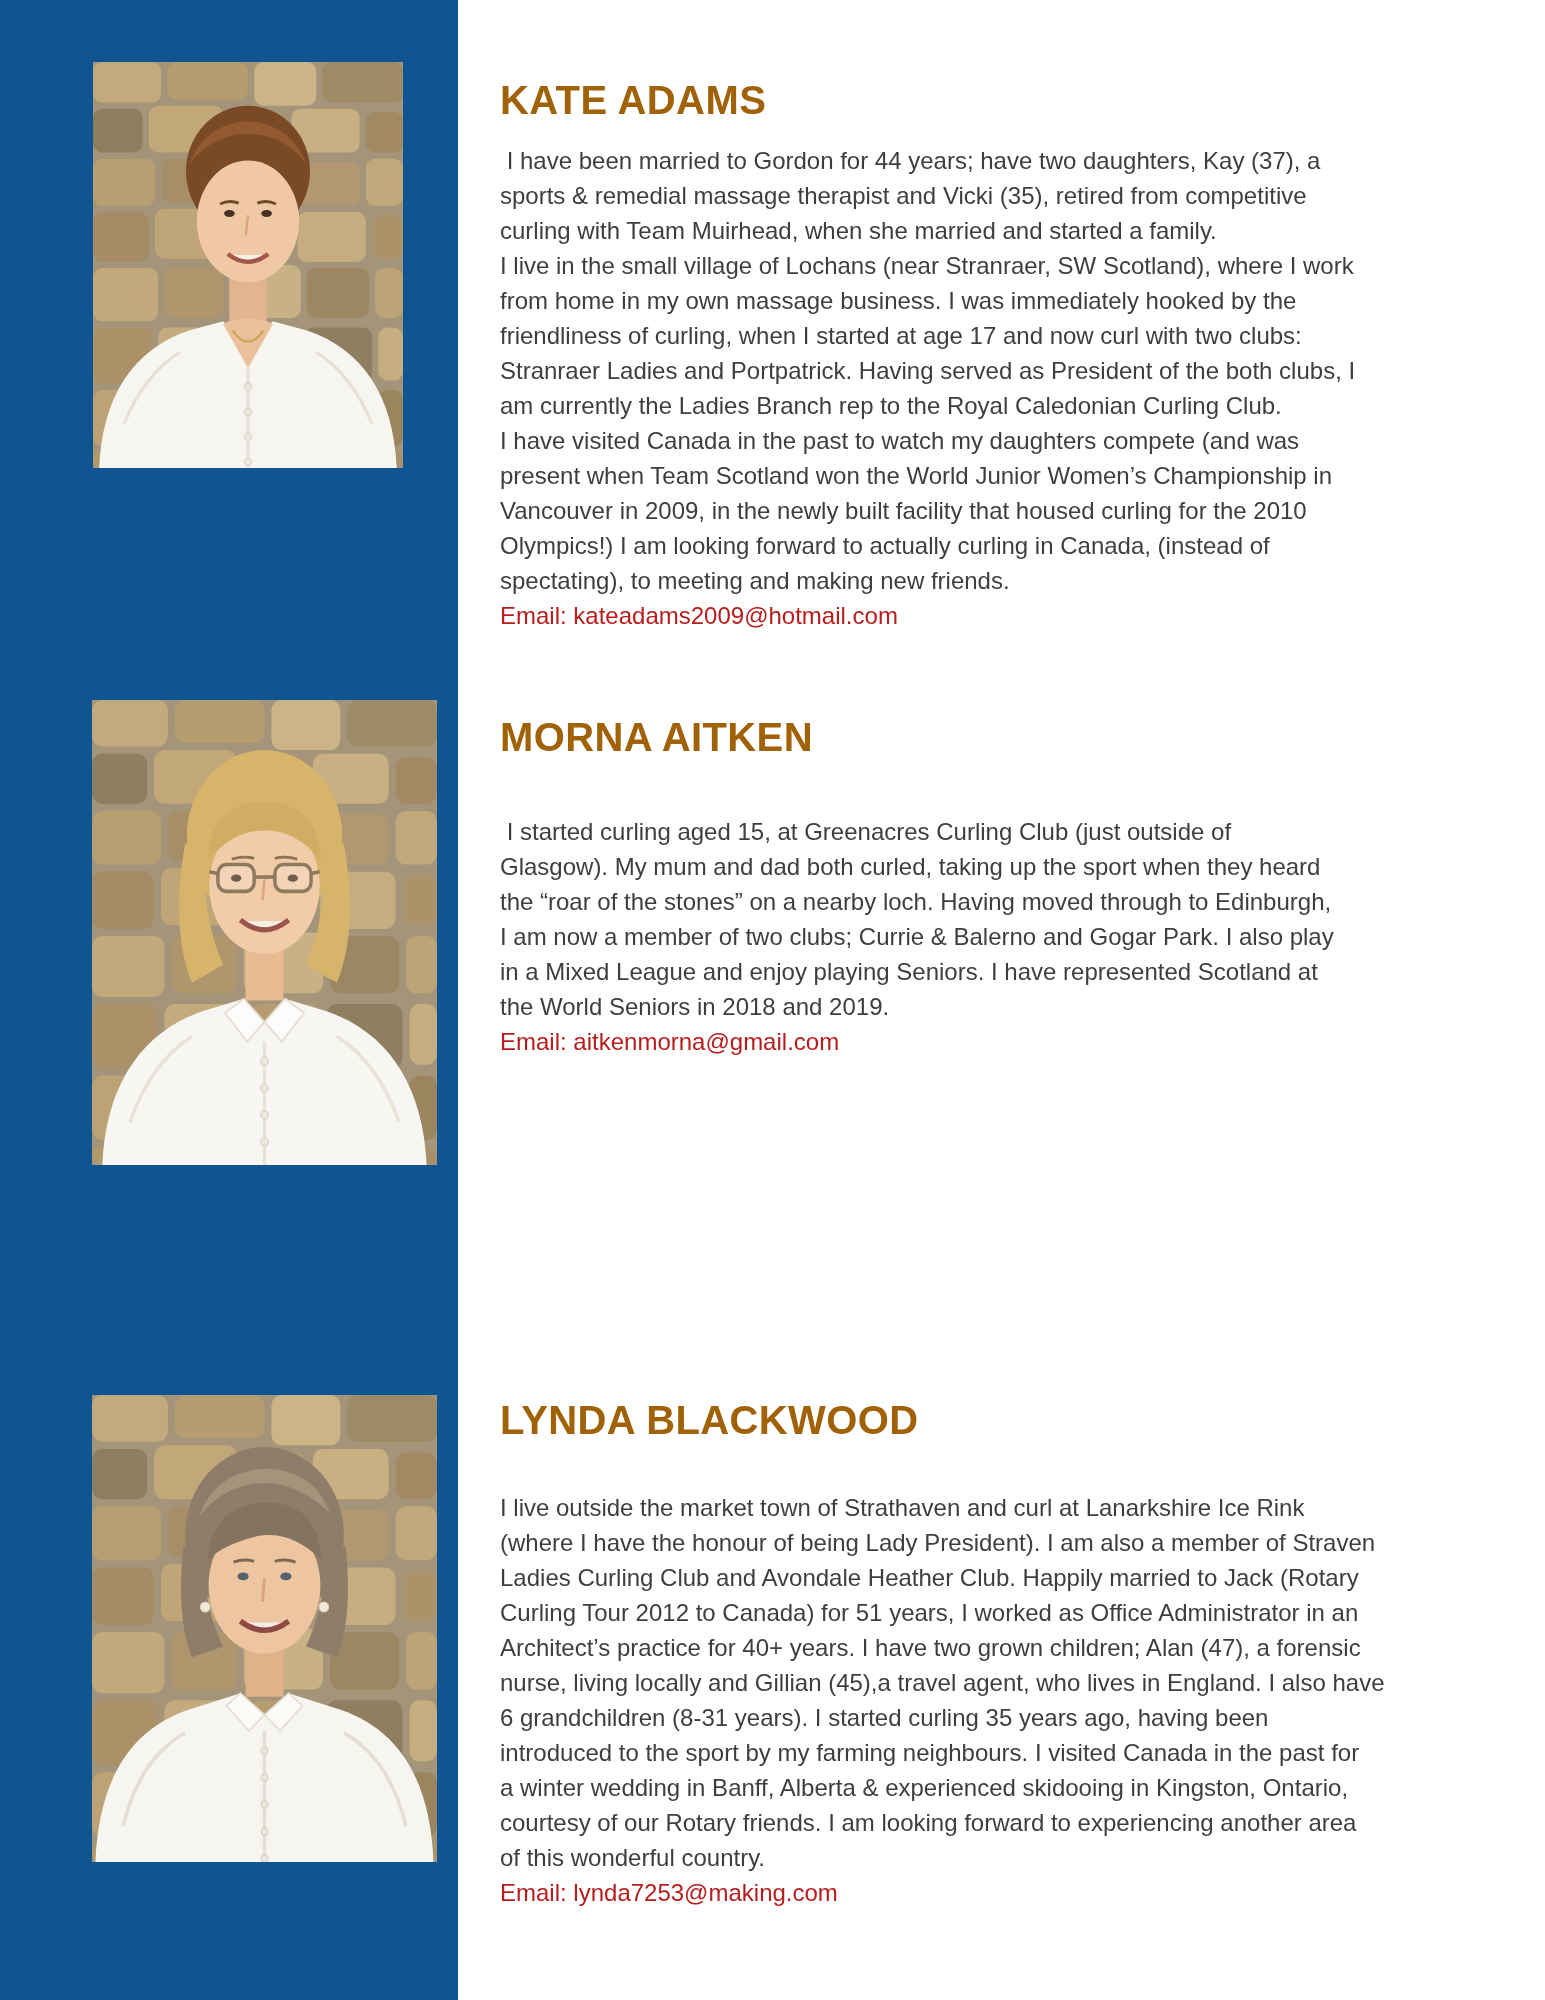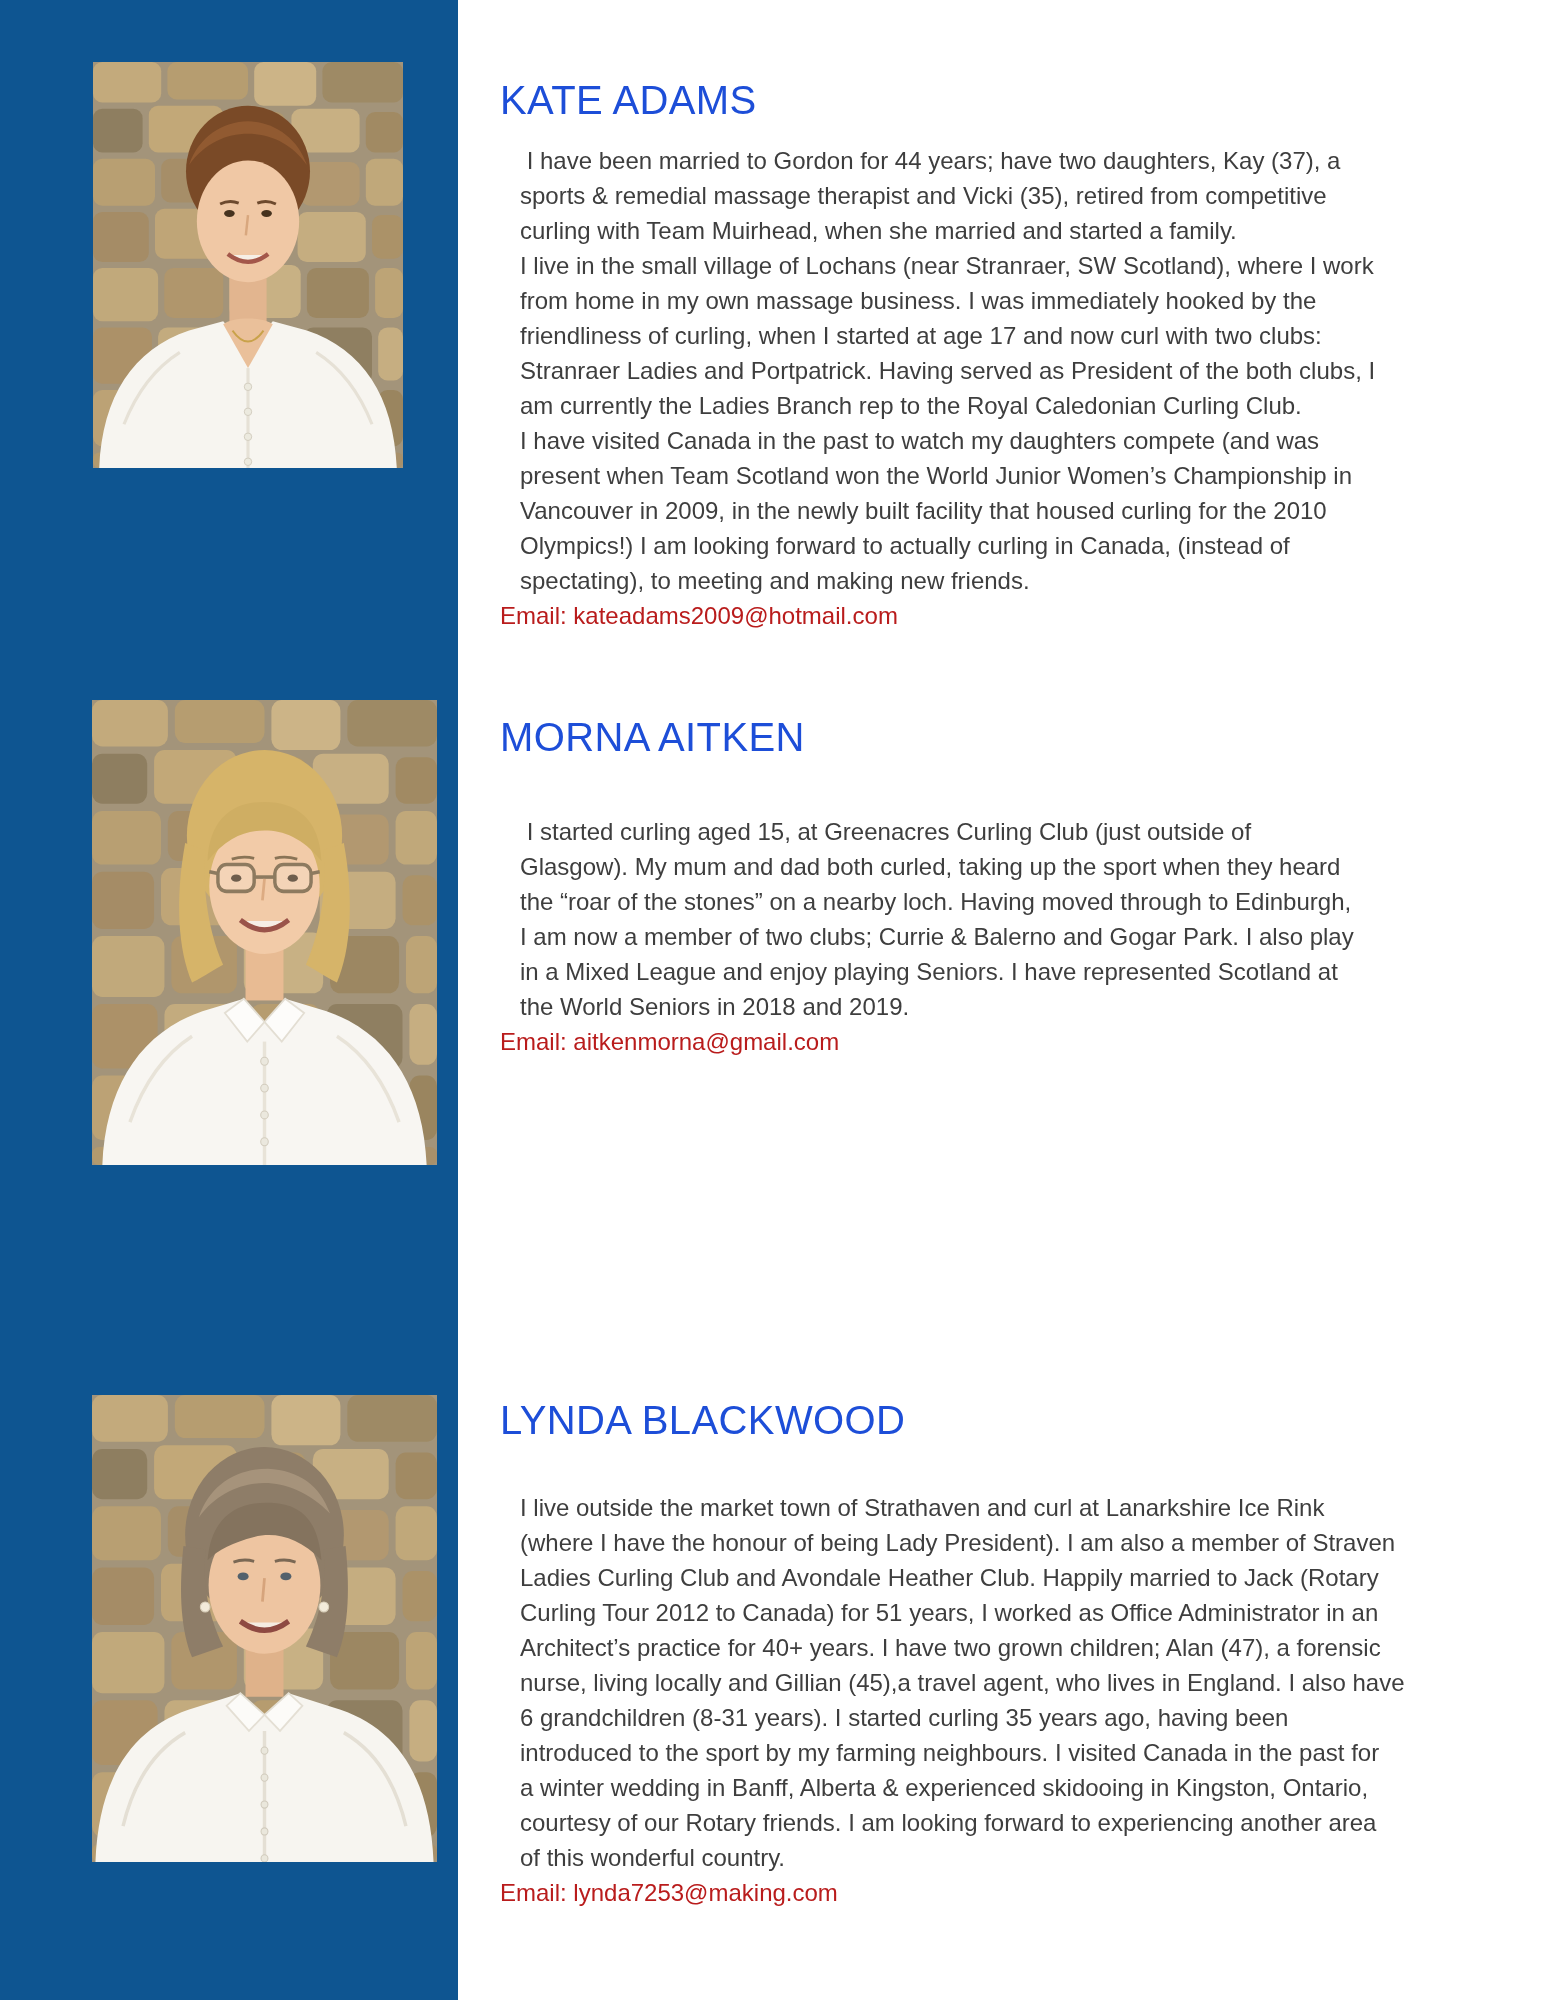--- a/index.html
+++ b/index.html
@@ -20,28 +20,27 @@
   #photo-morna { left: 92px; top: 700px;  width: 345px; height: 465px; }
   #photo-lynda { left: 92px; top: 1395px; width: 345px; height: 467px; }
   .photo svg { display: block; width: 100%; height: 100%; }
   .section { position: absolute; left: 500px; width: 1015px; }
   #sec-kate  { top: 78px; }
   #sec-morna { top: 715px; }
   #sec-lynda { top: 1398px; }
   .profile-name {
     margin: 0;
     font-size: 40px; line-height: 44px;
-    font-weight: 400; letter-spacing: 0.4px;
-    color: #1d4ed8;
+    font-weight: 700; letter-spacing: 0.4px;
+    color: #a16207;
   }
   .bio {
     font-size: 24px; line-height: 35px;
     color: #3e3e3e;
     white-space: pre-line;
-    margin-left: 20px;
   }
   .email-line {
     font-size: 24px; line-height: 35px;
     color: #b91c1c;
     white-space: pre-line;
   }
   #sec-kate  .bio { margin-top: 21px; }
   #sec-morna .bio { margin-top: 55px; }
   #sec-lynda .bio { margin-top: 48px; }
   .defs-holder { position: absolute; width: 0; height: 0; overflow: hidden; }

